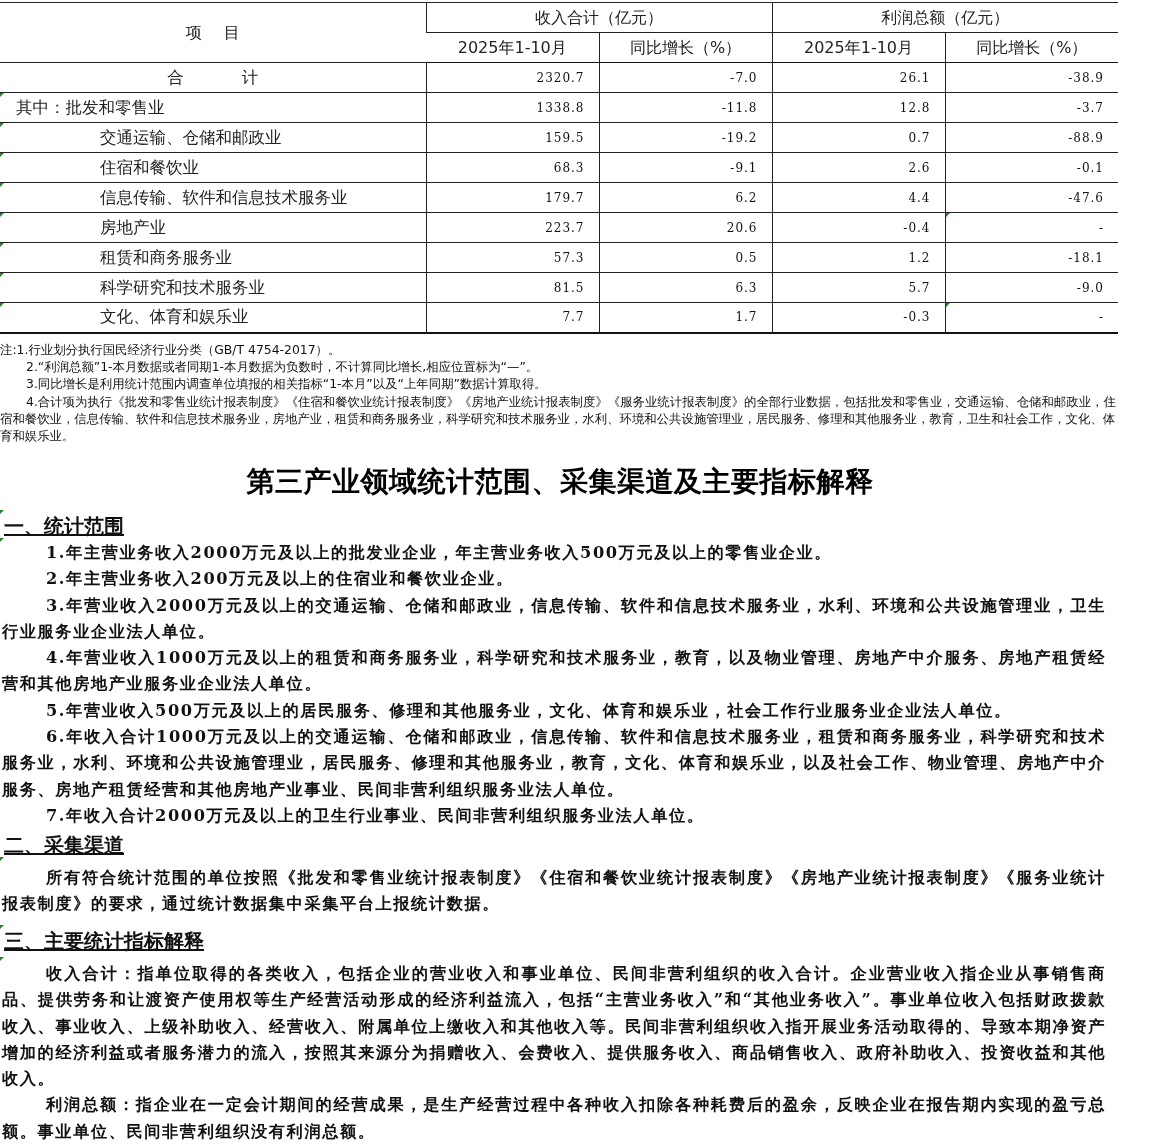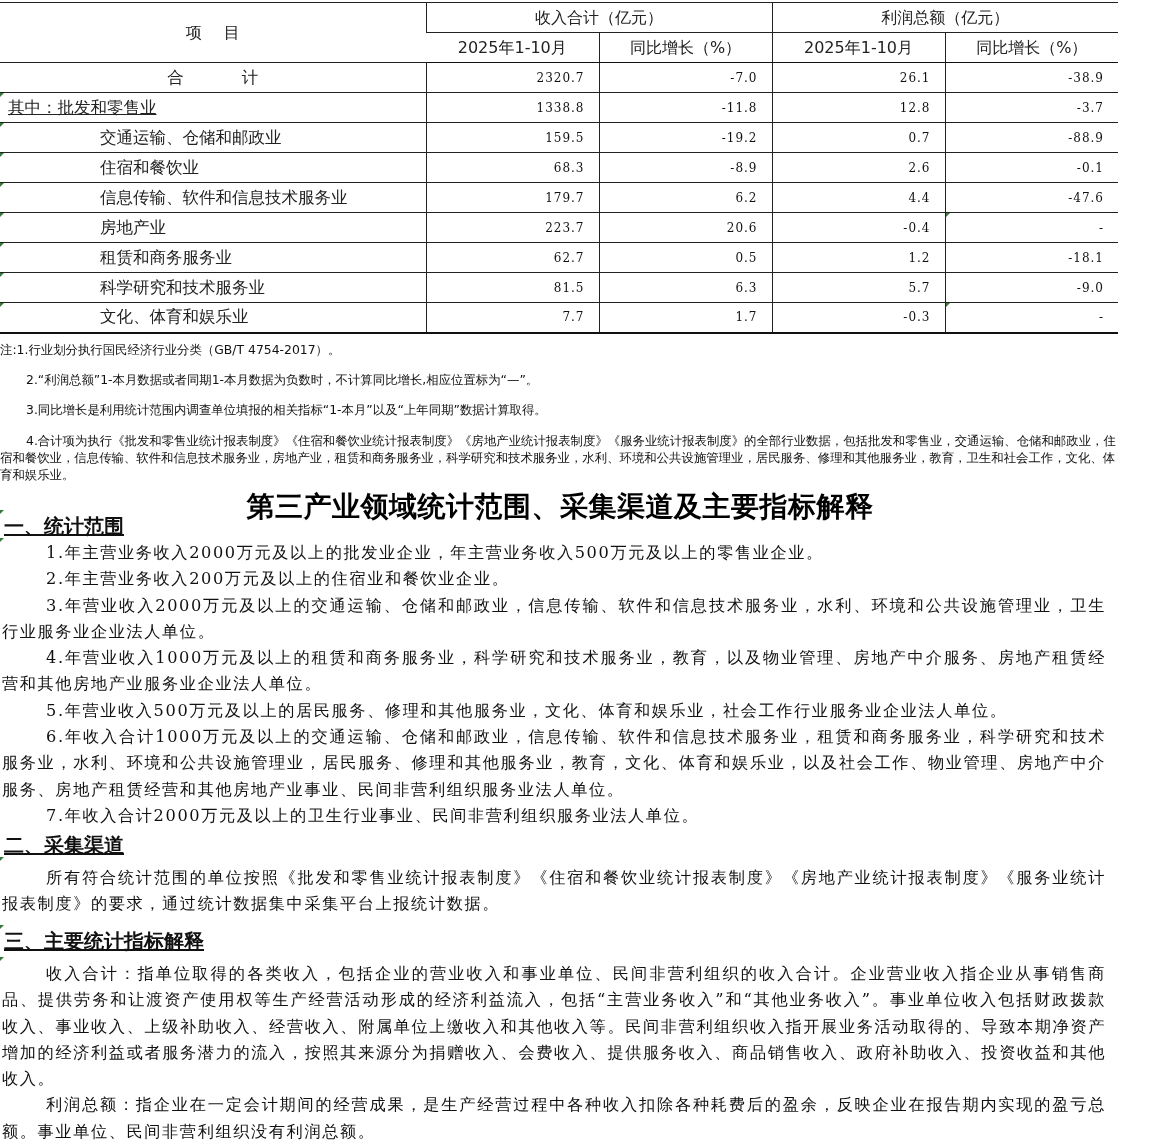--- a/index.html
+++ b/index.html
@@ -19,41 +19,41 @@
     position: relative;
   }
   .stat-table tr td:first-child, .stat-table tr th:first-child { border-left: none; }
   .stat-table thead tr:first-child th { border-top: 1px solid #222; }
   .stat-table th { text-align: center; font-family: "DejaVu Sans", "Liberation Sans", sans-serif; font-size: 16px; color: #222; }
   .stat-table th.sub { font-size: 16px; }
   .stat-table th.item-head { letter-spacing: 22px; text-indent: 22px; margin-left: 28px; }
   .stat-table td.num { text-align: right; padding-right: 14px; font-family: "DejaVu Serif", "Liberation Serif", serif; font-size: 12px; letter-spacing: 1px; }
   .stat-table td.lbl { font-family: "DejaVu Sans", "Liberation Sans", sans-serif; font-size: 16.5px; color: #222; }
   .stat-table td.lbl.total { text-align: center; letter-spacing: 58px; text-indent: 58px; }
-  .stat-table td.lbl.l1 { padding-left: 8px; text-decoration: underline; }
+  .stat-table td.lbl.l1 { padding-left: 16px; }
   .stat-table td.lbl.l2 { padding-left: 100px; }
   .stat-table tbody tr:last-child td { border-bottom: 2px solid #111; margin-top: 17px; }
   .stat-table thead tr:last-child th { border-bottom: 1.5px solid #111; }
   .corner-mark::before {
     content: ""; position: absolute; left: 0; top: 0; width: 0; height: 0;
     border-top: 4px solid #2e7d32; border-right: 4px solid transparent;
   }
 
   
   .notes { position: absolute; left: 0; top: 341px; width: 1120px; font-family: "DejaVu Sans", "Liberation Sans", sans-serif; font-size: 12.4px; line-height: 17.2px; color: #111; }
   .notes p { margin: 0; }
-  .notes p.indent { text-indent: 26px; margin-top: 13px; }
+  .notes p.indent { text-indent: 26px; }
 
   
-  .doc-title { position: absolute; left: 0; top: 462px; width: 1120px; text-align: center; font-family: "DejaVu Serif", "Liberation Serif", serif; font-weight: bold; font-size: 28px; line-height: 40px; color: #000; letter-spacing: 0.5px; margin-top: 25px; }
+  .doc-title { position: absolute; left: 0; top: 462px; width: 1120px; text-align: center; font-family: "DejaVu Serif", "Liberation Serif", serif; font-weight: bold; font-size: 28px; line-height: 40px; color: #000; letter-spacing: 0.5px; }
 
   
   .section-head { position: absolute; left: 4px; font-family: "DejaVu Sans", "Liberation Sans", sans-serif; font-size: 20px; line-height: 28px; color: #111; text-decoration: underline; }
   .body-text { position: absolute; left: 2px; width: 1104px; font-family: "DejaVu Serif", "Liberation Serif", serif; font-size: 16.2px; line-height: 26.3px; color: #111; text-align: justify; letter-spacing: 1.6px; }
-  .body-text p { margin: 0; }
+  .body-text p { margin: 0; font-weight: bold; }
   .body-text p.indent { text-indent: 44px; }
   .green-tick { position: absolute; left: 0; width: 0; height: 0; border-top: 4px solid #2e7d32; border-right: 4px solid transparent; }
 </style>
 </head>
 <body>
 
 <table class="stat-table">
   <colgroup>
       <col class="c0">
       <col class="c1">
@@ -92,41 +92,41 @@
     <tr>
       <td class="lbl l2 corner-mark">交通运输、仓储和邮政业</td>
       <td class="num">159.5</td>
       <td class="num">-19.2</td>
       <td class="num">0.7</td>
       <td class="num">-88.9</td>
     </tr>
     <tr>
       <td class="lbl l2 corner-mark">住宿和餐饮业</td>
       <td class="num">68.3</td>
-      <td class="num">-8.9</td>
+      <td class="num">-9.1</td>
       <td class="num">2.6</td>
       <td class="num">-0.1</td>
     </tr>
     <tr>
       <td class="lbl l2 corner-mark">信息传输、软件和信息技术服务业</td>
       <td class="num">179.7</td>
       <td class="num">6.2</td>
       <td class="num">4.4</td>
       <td class="num">-47.6</td>
     </tr>
     <tr>
       <td class="lbl l2 corner-mark">房地产业</td>
       <td class="num">223.7</td>
       <td class="num">20.6</td>
       <td class="num">-0.4</td>
       <td class="num corner-mark">-</td>
     </tr>
     <tr>
       <td class="lbl l2 corner-mark">租赁和商务服务业</td>
-      <td class="num">62.7</td>
+      <td class="num">57.3</td>
       <td class="num">0.5</td>
       <td class="num">1.2</td>
       <td class="num">-18.1</td>
     </tr>
     <tr>
       <td class="lbl l2 corner-mark">科学研究和技术服务业</td>
       <td class="num">81.5</td>
       <td class="num">6.3</td>
       <td class="num">5.7</td>
       <td class="num">-9.0</td>

